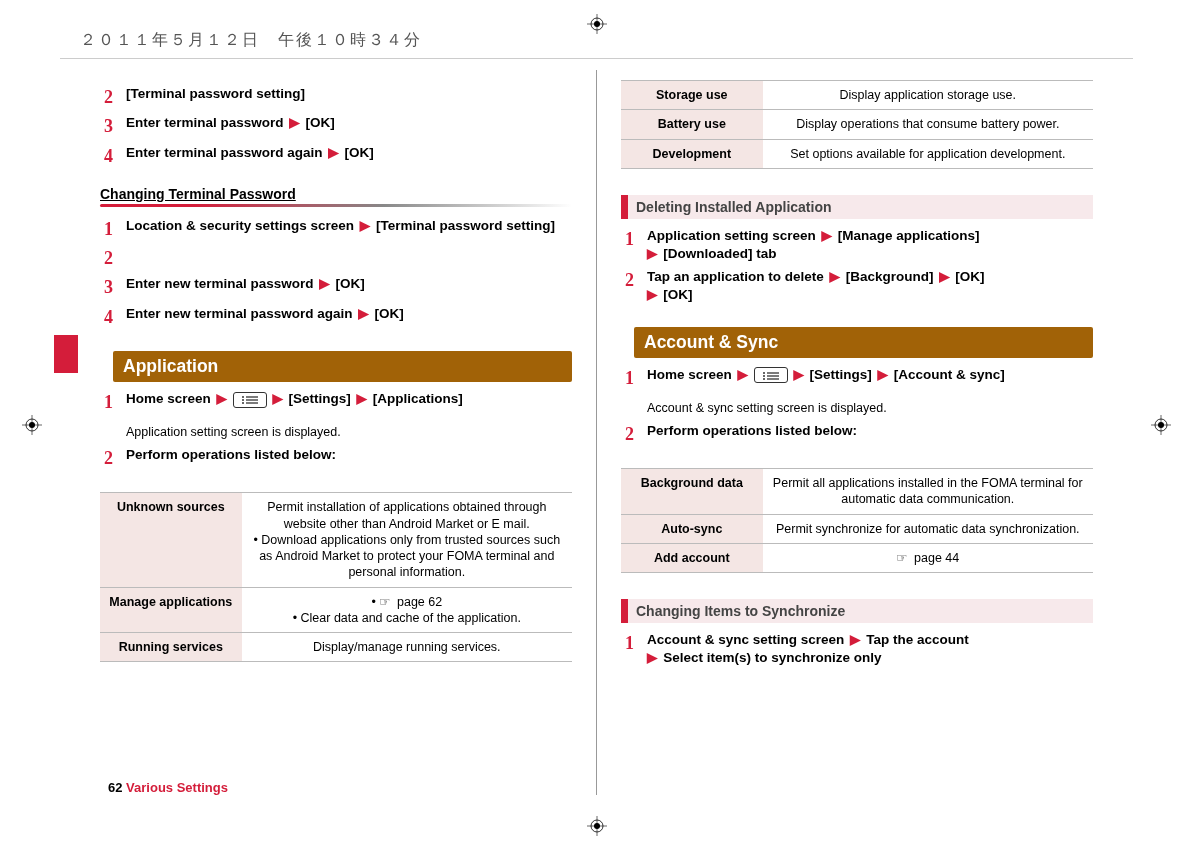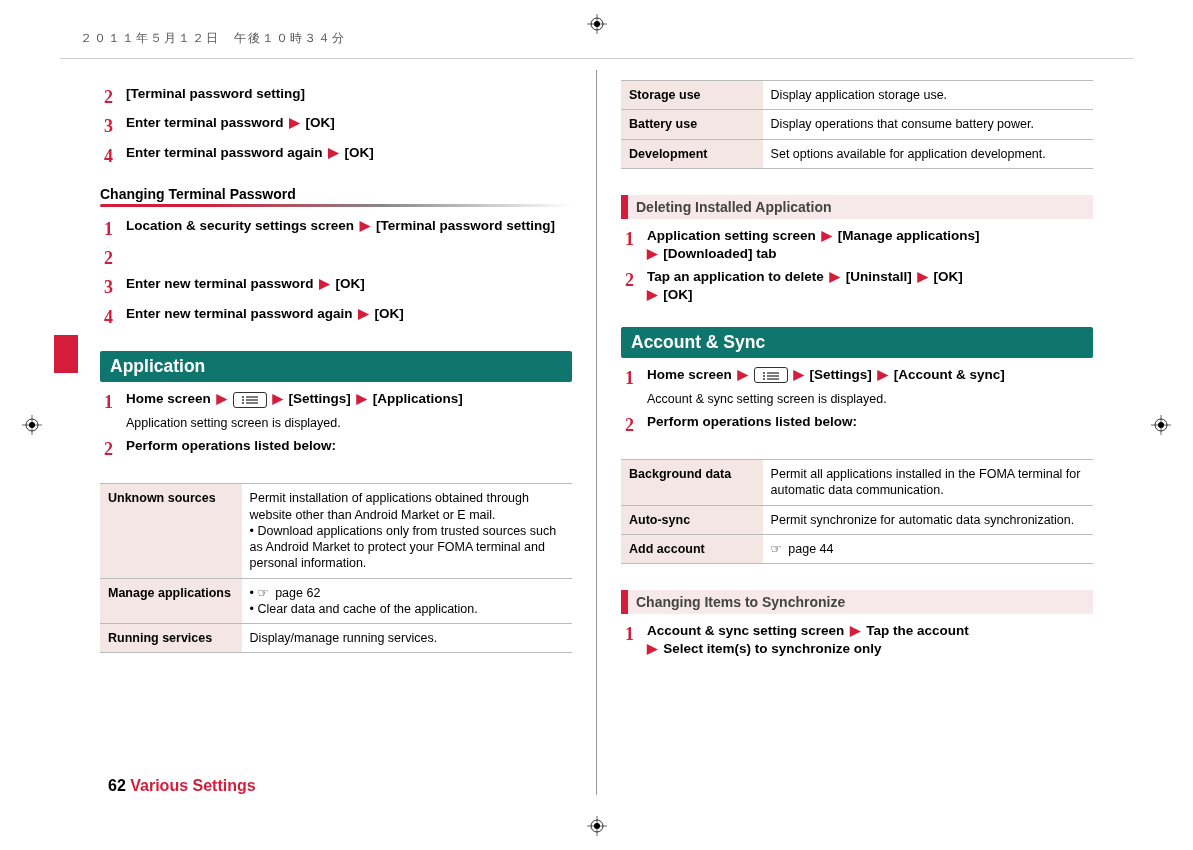--- a/index.html
+++ b/index.html
@@ -16,21 +16,21 @@
   }
   .reg-mark { position:absolute; width:20px; height:20px; }
   .reg-mark svg { width:20px; height:20px; }
   .reg-top { top:14px; left:50%; transform:translateX(-50%);}
   .reg-bottom { bottom:14px; left:50%; transform:translateX(-50%);}
   .reg-left { top:50%; left:22px; transform:translateY(-50%);}
   .reg-right { top:50%; right:22px; transform:translateY(-50%);}
   .header-date {
     position:absolute;
     top:30px; left:80px;
-    font-size:12px;
+    font-size:16px;
     letter-spacing:2px;
     color:#555;
   }
   .thin-rule { position:absolute; left:60px; right:60px; top:58px; border-top:0.5px solid #ccc; }
   .page {
     position:absolute;
     top:80px; left:100px; right:100px; bottom:55px;
     display:flex;
     gap:0;
   }
@@ -41,42 +41,43 @@
   .col-right { padding-left:24px; padding-right:0; }
   .divider {
     width:0;
     border-left:0.75px solid #999;
     margin: -10px 0 0 0;
     padding-bottom:10px;
   }
   .step { display:flex; margin:5px 0; line-height:1.35; }
   .step-num { color: #d41d3a; font-weight:bold; font-size:18px; font-family: Georgia, 'Times New Roman', serif; width:26px; flex-shrink:0; padding-left:4px;}
   .step-body { font-weight:bold; }
-  .step-body .note { font-weight:normal; display:block; margin-top:7px; font-size:12.5px;}
+  .step-body .note { font-weight:normal; display:block; margin-top:16px; font-size:12.5px;}
   .arrow { color:#d41d3a; margin:0 2px; }
   .subhead {
     font-weight:bold;
     margin:18px 0 0 0;
     font-size:14px;
+    text-decoration:underline;
   }
   .grad-underline {
     height:3px;
     background: linear-gradient(to right, #d41d3a 0%, #d41d3a 20%, #888 60%, #fff 100%);
     border-radius:2px;
     margin-bottom:10px;
     margin-top:2px;
   }
   .title-bar {
-    background:#0f766e;
+    background:#a16207;
     color:#fff;
     font-weight:bold;
     font-size:17.5px;
     padding:5px 10px;
     border-radius:2px;
-    margin:22px 0 8px 0;
+    margin:22px 0 8px 13px;
   }
   .title-bar-slim {
     background:#f7e9eb;
     border-left: 7px solid #d41d3a;
     color:#444;
     font-weight:bold;
     padding:4px 8px;
     margin:26px 0 8px 0;
     font-size:14px;
   }
@@ -87,39 +88,39 @@
     border-collapse:collapse;
     width:100%;
     font-size:12.5px;
     margin-top:22px;
   }
   table.opt td {
     border:0px solid #ccc;
     border-bottom:0.5px solid #bbb;
     padding:6px 8px;
     vertical-align:top;
-    text-align:left;
+    text-align:center;
     line-height:1.3;
   }
   table.opt tr:first-child td { border-top:0.5px solid #bbb; }
   table.opt td.k {
     background:#f4e6e4;
     font-weight:bold;
     width:30%;
   }
   .outer-edge-tab {
     position:absolute;
     top:335px; left:54px;
     width:24px; height:38px;
     background:#d41d3a;
   }
   .footer {
     position:absolute;
     bottom:0; left:8px;
-    font-size:16px;
+    font-size:13px;
     font-weight:bold;
   }
   .footer .red { color:#d41d3a; }
   .menu-key {
     display:inline-block;
     border:1px solid #333;
     border-radius:3px;
     padding:0 6px 1px 6px;
     font-size:13px;
     line-height:1;
@@ -275,21 +276,21 @@
       </table>
 
     <div class="title-bar-slim">Deleting Installed Application</div>
     <div id="delete-steps">
         <div class="step">
           <div class="step-num">1</div>
           <div class="step-body"><span>Application setting screen </span><span class="arrow">▶</span><span> [Manage applications] </span><br><span class="prefix-arrow">▶</span> [Downloaded] tab</div>
         </div>
         <div class="step">
           <div class="step-num">2</div>
-          <div class="step-body"><span>Tap an application to delete </span><span class="arrow">▶</span><span> [Uninstall] </span><span class="arrow">▶</span><span> [OK] </span><br><span class="prefix-arrow">▶</span> [OK]</div>
+          <div class="step-body"><span>Tap an application to delete </span><span class="arrow">▶</span><span> [Background] </span><span class="arrow">▶</span><span> [OK] </span><br><span class="prefix-arrow">▶</span> [OK]</div>
         </div>
       </div>
 
     <div class="title-bar">Account &amp; Sync</div>
     <div id="account-steps">
         <div class="step">
           <div class="step-num">1</div>
           <div class="step-body"><span>Home screen </span><span class="arrow">▶</span><span> </span><span class="menu-key"><svg width="20" height="10" viewBox="0 0 20 10">
                 <line x1="2" y1="2" x2="4" y2="2" stroke="#333" stroke-width="1.3"></line>
                 <line x1="6" y1="2" x2="18" y2="2" stroke="#333" stroke-width="1.3"></line>

